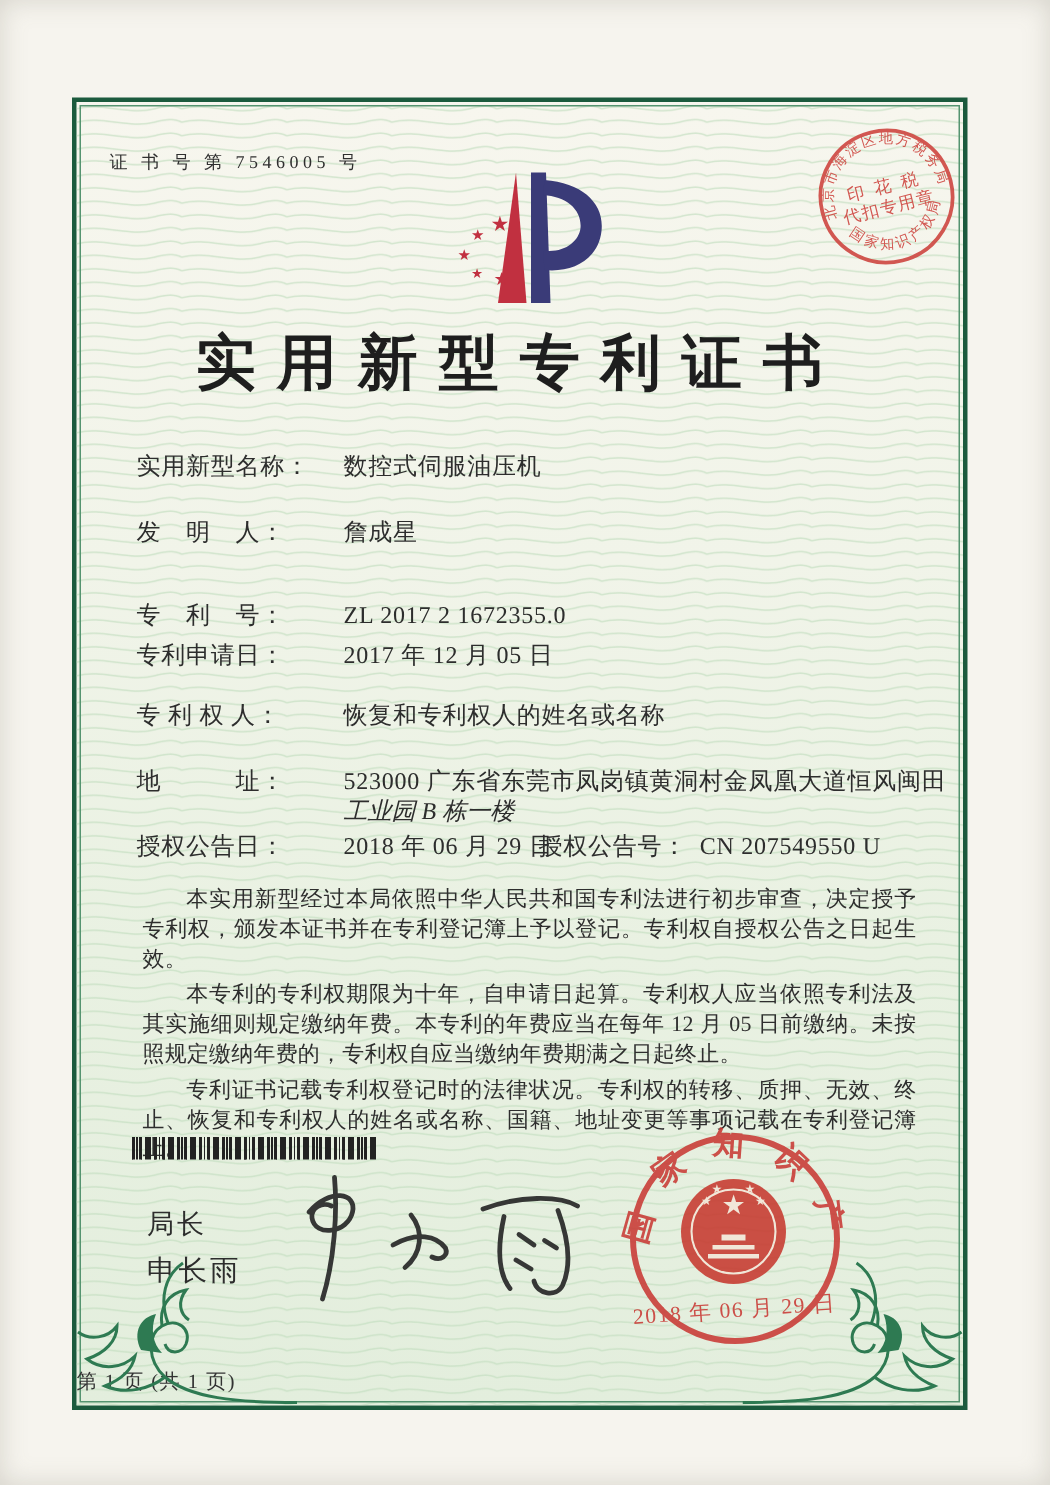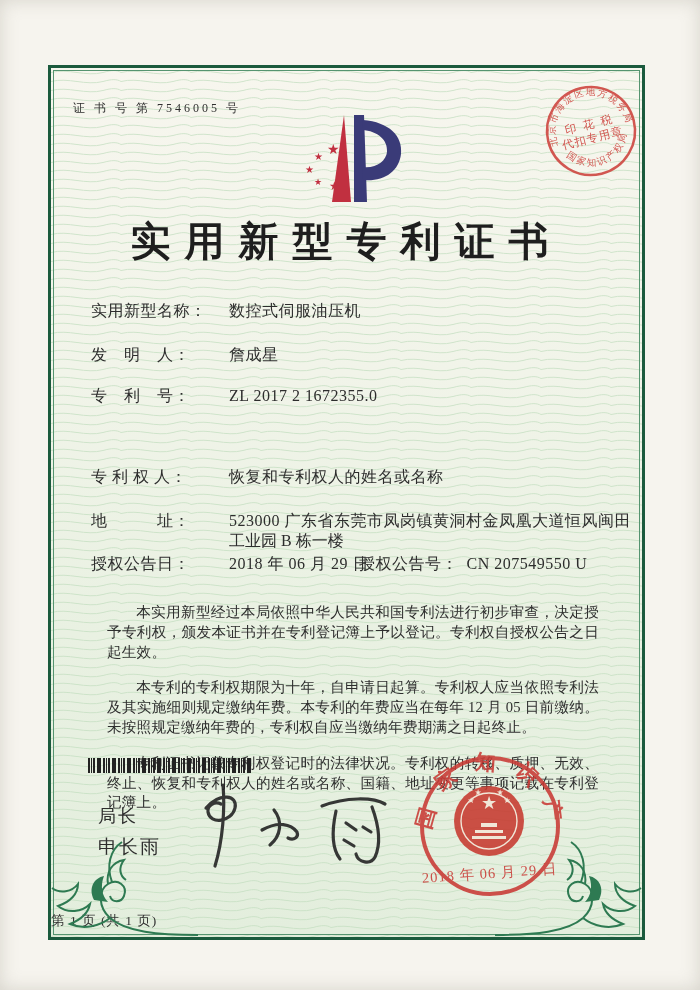--- a/index.html
+++ b/index.html
@@ -20,25 +20,25 @@
   .waves{position:absolute;inset:0;width:100%;height:100%;opacity:.75;}
   .abs{position:absolute;}
   .cert-no{left:22px;top:32px;font-size:12px;letter-spacing:3px;color:#2f2f2f;}
   .title{
     left:0;top:146px;width:100%;text-align:center;
     font-size:40px;letter-spacing:14px;font-weight:600;color:#1e1e1e;
   }
   .field-row{left:40px;font-size:16px;letter-spacing:.5px;white-space:nowrap;}
   .flabel{display:inline-block;min-width:134px;font-weight:500;}
   .fvalue{margin-left:4px;}
-  .addr2{left:178px;font-size:16px;}
+  .addr2{left:178px;font-size:16px;font-style:italic;}
   .grant-no{left:308px;}
   .paras{left:40px;top:519px;width:524px;font-size:14.6px;line-height:19.8px;
     text-align:justify;color:#2e2e2e;letter-spacing:.2px;}
-  .paras p{margin:16px;text-indent:2em;}
+  .paras p{margin:4px;text-indent:2em;}
   .barcode{left:37px;top:690px;width:163px;height:15px;
     background:
       repeating-linear-gradient(90deg,#222 0 2px,transparent 2px 5px),
       repeating-linear-gradient(90deg,#222 0 1px,transparent 1px 3px);
   }
   .sig-title{left:47px;top:736px;font-size:18px;letter-spacing:2px;}
   .sig-name{left:47px;top:766px;font-size:19px;letter-spacing:2px;text-align:right;}
   .footer{left:0;top:844px;width:100%;font-size:13.5px;letter-spacing:1px;color:#333;}
   svg text{font-family:"Liberation Serif", serif;}
 </style>
@@ -92,22 +92,25 @@
   </svg>
 
   <div class="abs field-row" style="top:233px">
     <span class="flabel">实用新型名称：</span><span class="fvalue">数控式伺服油压机</span>
   </div>
 
   <div class="abs title">实用新型专利证书</div>
   <div class="abs field-row" style="top:277px">
     <span class="flabel">发　明　人：</span><span class="fvalue">詹成星</span>
   </div>
-  <div class="abs field-row" style="top:318px">
+  <div class="abs field-row" style="top:332px">
     <span class="flabel">专　利　号：</span><span class="fvalue">ZL 2017 2 1672355.0</span>
+  </div>
+  <div class="abs field-row" style="top:359px">
+    <span class="flabel">专利申请日：</span><span class="fvalue">2017 年 12 月 05 日</span>
   </div>
   <div class="abs field-row" style="top:399px">
     <span class="flabel">专 利 权 人：</span><span class="fvalue">恢复和专利权人的姓名或名称</span>
   </div>
   <div class="abs field-row" style="top:443px">
     <span class="flabel">地　　　址：</span><span class="fvalue">523000 广东省东莞市凤岗镇黄洞村金凤凰大道恒风闽田</span>
   </div>
   <div class="abs addr2" style="top:463px">工业园 B 栋一楼</div>
   <div class="abs field-row" style="top:486px">
     <span class="flabel">授权公告日：</span><span class="fvalue">2018 年 06 月 29 日</span>

